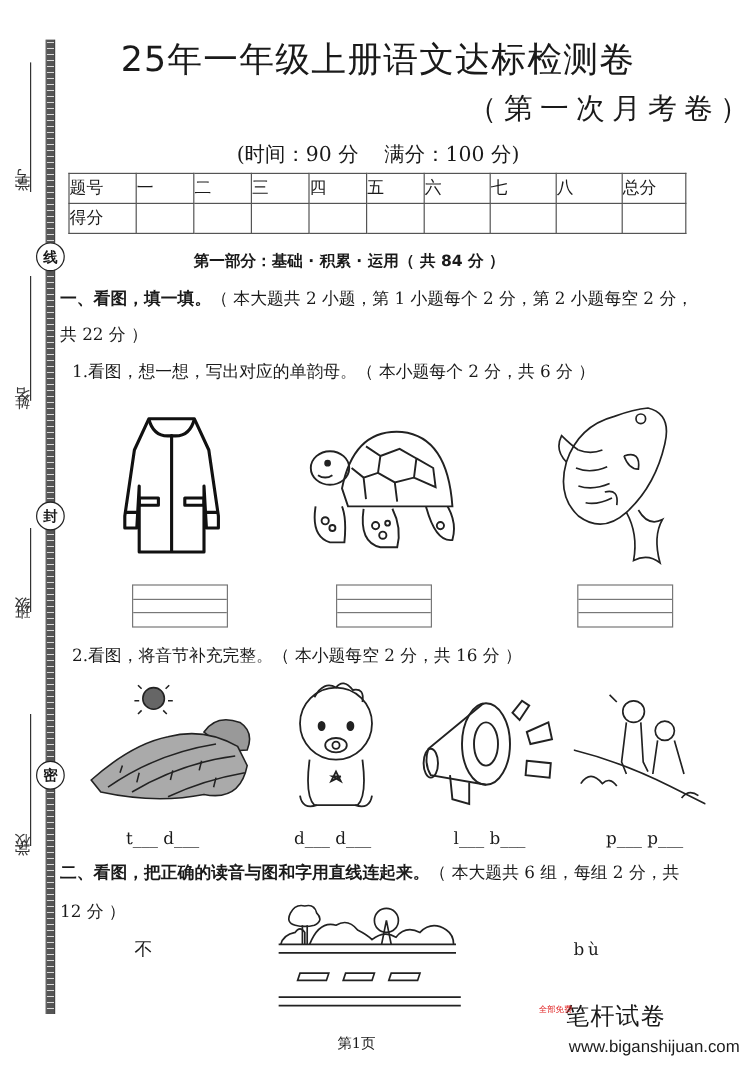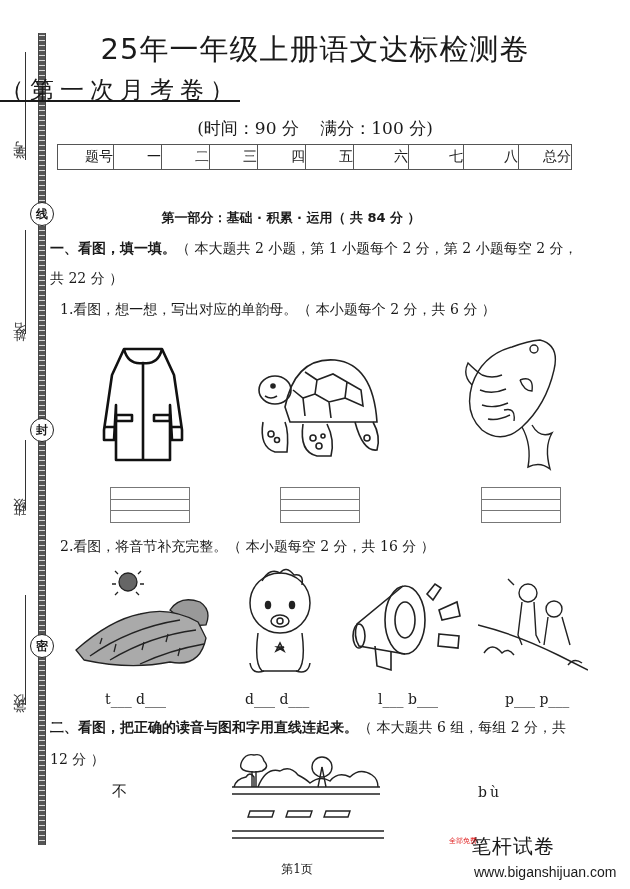--- a/index.html
+++ b/index.html
@@ -13,28 +13,28 @@
   .seal { position:absolute; left:30px; width:22px; height:22px; border-radius:50%;
     background:#fff; border:1.5px solid #222; font-size:12px; font-weight:bold;
     display:flex; align-items:center; justify-content:center; font-family:"DejaVu Sans",sans-serif; }
   .field-label { position:absolute; left:11px; font-size:13px; writing-mode:vertical-rl;
     transform:rotate(180deg); letter-spacing:6px; color:#333; font-family:"DejaVu Sans",sans-serif; }
   .field-line { position:absolute; left:25px; width:1px; background:#333; }
 
   
   .title { position:absolute; left:0; width:630px; top:30px; text-align:center;
     font-size:29px; letter-spacing:1px; font-family:"DejaVu Sans",sans-serif; font-weight:normal; }
-  .subtitle { position:absolute; left:0; width:630px; top:74px; text-align:left;
-    font-size:24px; letter-spacing:6px;text-decoration:underline; }
+  .subtitle { position:absolute; left:0; width:630px; top:74px; text-align:right;
+    font-size:24px; letter-spacing:6px; }
   .meta { position:absolute; left:0; width:630px; top:117px; text-align:center; font-size:17px; }
   .meta span { margin:4px 8px; }
 
   
   .score-table { position:absolute; left:57px; top:144px; border-collapse:collapse; }
-  .score-table td { border:1px solid #555; height:24px; text-align:right;
+  .score-table td { border:1px solid #555; height:24px; text-align:left;
     font-size:14px; font-family:"DejaVu Sans",sans-serif; padding:0; }
 
   .part-heading { position:absolute; left:0; width:582px; top:209px; text-align:center;
     font-size:13px; font-weight:bold; font-family:"DejaVu Sans",sans-serif; }
 
   .q-line { position:absolute; font-size:14px; }
   .q-line b { font-family:"DejaVu Sans",sans-serif; }
 
   
   .pic { position:absolute; }
@@ -83,20 +83,32 @@
     <td style="width:55px">题号</td>
     <td style="width:47px">一</td>
     <td style="width:47px">二</td>
     <td style="width:47px">三</td>
     <td style="width:47px">四</td>
     <td style="width:47px">五</td>
     <td style="width:54px">六</td>
     <td style="width:54px">七</td>
     <td style="width:54px">八</td>
     <td style="width:52px">总分</td>
+  </tr>
+  <tr>
+    <td>得分</td>
+    <td></td>
+    <td></td>
+    <td></td>
+    <td></td>
+    <td></td>
+    <td></td>
+    <td></td>
+    <td></td>
+    <td></td>
   </tr>
 </tbody>
   </table>
 
 <div class="part-heading">第一部分：基础 · 积累 · 运用（ 共 84 分 ）</div>
 
 <div class="q-line" style="left:50px;top:240px">
   <b>一、看图，填一填。</b><span>（ 本大题共 2 小题，第 1 小题每个 2 分，第 2 小题每空 2 分，</span>
 </div>
 <div class="q-line" style="left:50px;top:270px">共 22 分 ）</div>

